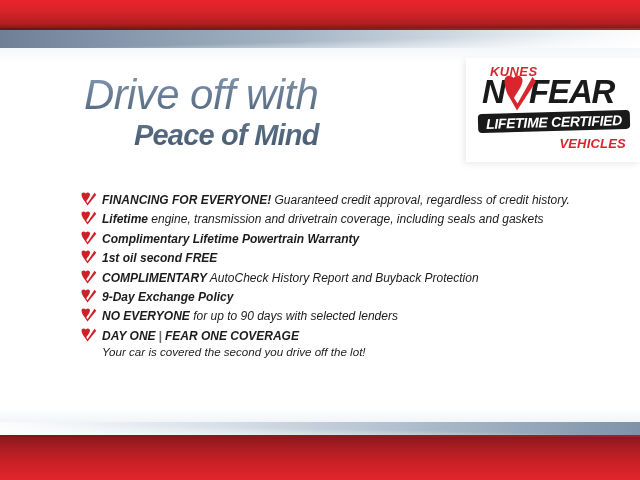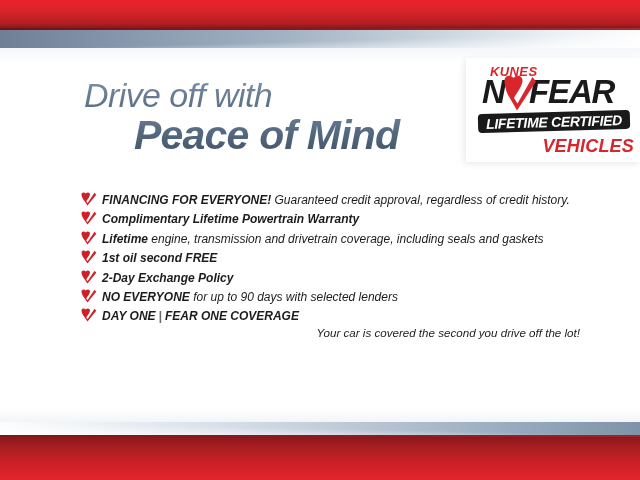--- a/index.html
+++ b/index.html
@@ -158,55 +158,55 @@
     font-size: 14px;
     font-weight: bold;
     font-style: italic;
     letter-spacing: -0.3px;
     color: #ffffff;
     font-family: "Liberation Sans", sans-serif;
   }
   .logo-vehicles {
     position: absolute;
     top: 74px;
-    left: 8px;
+    left: 0;
     width: 150px;
     text-align: right;
-    font-size: 18px;
+    font-size: 13px;
     font-weight: bold;
     font-style: italic;
     letter-spacing: 0.2px;
     color: #d8262c;
     font-family: "Liberation Sans", sans-serif;
   }
 
   
   .headline {
     position: absolute;
     top: 76px;
     left: 84px;
     width: 380px;
   }
   .headline-l1 {
-    font-size: 34px;
+    font-size: 42px;
     font-style: italic;
     font-weight: normal;
     letter-spacing: -0.6px;
     line-height: 38px;
     background: linear-gradient(to bottom, #8295ab 0%, #6a7f97 45%, #55687e 100%);
     -webkit-background-clip: text;
     background-clip: text;
     color: transparent;
     -webkit-text-fill-color: transparent;
     font-family: "Liberation Sans", sans-serif;
   }
   .headline-l2 {
     margin-top: -2px;
     margin-left: 50px;
-    font-size: 41px;
+    font-size: 29px;
     font-style: italic;
     font-weight: bold;
     letter-spacing: -0.8px;
     line-height: 46px;
     background: linear-gradient(to bottom, #6e8198 0%, #566a81 40%, #3f5266 100%);
     -webkit-background-clip: text;
     background-clip: text;
     color: transparent;
     -webkit-text-fill-color: transparent;
     font-family: "Liberation Sans", sans-serif;
@@ -244,21 +244,20 @@
   }
   .feature-sub {
     padding-left: 22px;
     margin-top: -1px;
     font-size: 11.6px;
     font-style: italic;
     color: #1c1c1c;
     line-height: 16px;
     white-space: nowrap;
     font-family: "Liberation Sans", sans-serif;
-    text-align: right;
   }
   .pipe {
     font-weight: bold;
     color: #6a6a6a;
     padding: 0 3px;
   }
 </style>
 </head>
 <body>
 
@@ -301,44 +300,50 @@
       <svg class="check-icon" viewBox="0 0 34 30">
         <path d="M3 7 C3 2.5, 8.5 1.2, 11.5 5 C14.5 1.2, 20 2.5, 20 7 C20 11.5, 15 17, 12.5 20.5 L15 24.5 L29 3.5 L32.5 7.5 L15 29 L6 16 C4 12.5, 3 9.5, 3 7 Z" fill="#cf2028"></path>
       </svg>
       <span class="feature-text"><b>FINANCING FOR EVERYONE!</b><span> Guaranteed credit approval, regardless of credit history.</span></span>
     </div>
 
     <div class="feature-row">
       <svg class="check-icon" viewBox="0 0 34 30">
         <path d="M3 7 C3 2.5, 8.5 1.2, 11.5 5 C14.5 1.2, 20 2.5, 20 7 C20 11.5, 15 17, 12.5 20.5 L15 24.5 L29 3.5 L32.5 7.5 L15 29 L6 16 C4 12.5, 3 9.5, 3 7 Z" fill="#cf2028"></path>
       </svg>
+      <span class="feature-text"><b>Lifetime</b><span> engine, transmission and drivetrain coverage, including seals and gaskets</span></span>
+    </div>
+
+    <div class="feature-row">
+      <svg class="check-icon" viewBox="0 0 34 30">
+        <path d="M3 7 C3 2.5, 8.5 1.2, 11.5 5 C14.5 1.2, 20 2.5, 20 7 C20 11.5, 15 17, 12.5 20.5 L15 24.5 L29 3.5 L32.5 7.5 L15 29 L6 16 C4 12.5, 3 9.5, 3 7 Z" fill="#cf2028"></path>
+      </svg>
       <span class="feature-text"><b>Complimentary Lifetime Powertrain Warranty</b><span></span></span>
     </div>
 
     <div class="feature-row">
       <svg class="check-icon" viewBox="0 0 34 30">
         <path d="M3 7 C3 2.5, 8.5 1.2, 11.5 5 C14.5 1.2, 20 2.5, 20 7 C20 11.5, 15 17, 12.5 20.5 L15 24.5 L29 3.5 L32.5 7.5 L15 29 L6 16 C4 12.5, 3 9.5, 3 7 Z" fill="#cf2028"></path>
       </svg>
-      <span class="feature-text"><b>Lifetime</b><span> engine, transmission and drivetrain coverage, including seals and gaskets</span></span>
-    </div>
-
-    <div class="feature-row">
-      <svg class="check-icon" viewBox="0 0 34 30">
-        <path d="M3 7 C3 2.5, 8.5 1.2, 11.5 5 C14.5 1.2, 20 2.5, 20 7 C20 11.5, 15 17, 12.5 20.5 L15 24.5 L29 3.5 L32.5 7.5 L15 29 L6 16 C4 12.5, 3 9.5, 3 7 Z" fill="#cf2028"></path>
-      </svg>
       <span class="feature-text"><b>1st oil second FREE</b><span></span></span>
     </div>
 
 
-
-    <div class="feature-row">
-      <svg class="check-icon" viewBox="0 0 34 30">
-        <path d="M3 7 C3 2.5, 8.5 1.2, 11.5 5 C14.5 1.2, 20 2.5, 20 7 C20 11.5, 15 17, 12.5 20.5 L15 24.5 L29 3.5 L32.5 7.5 L15 29 L6 16 C4 12.5, 3 9.5, 3 7 Z" fill="#cf2028"></path>
-      </svg>
-      <span class="feature-text"><b>2-Day Exchange Policy</b><span></span></span>
+    <div class="feature-row">
+      <svg class="check-icon" viewBox="0 0 34 30">
+        <path d="M3 7 C3 2.5, 8.5 1.2, 11.5 5 C14.5 1.2, 20 2.5, 20 7 C20 11.5, 15 17, 12.5 20.5 L15 24.5 L29 3.5 L32.5 7.5 L15 29 L6 16 C4 12.5, 3 9.5, 3 7 Z" fill="#cf2028"></path>
+      </svg>
+      <span class="feature-text"><b>COMPLIMENTARY</b><span> AutoCheck History Report and Buyback Protection</span></span>
+    </div>
+
+    <div class="feature-row">
+      <svg class="check-icon" viewBox="0 0 34 30">
+        <path d="M3 7 C3 2.5, 8.5 1.2, 11.5 5 C14.5 1.2, 20 2.5, 20 7 C20 11.5, 15 17, 12.5 20.5 L15 24.5 L29 3.5 L32.5 7.5 L15 29 L6 16 C4 12.5, 3 9.5, 3 7 Z" fill="#cf2028"></path>
+      </svg>
+      <span class="feature-text"><b>9-Day Exchange Policy</b><span></span></span>
     </div>
 
     <div class="feature-row">
       <svg class="check-icon" viewBox="0 0 34 30">
         <path d="M3 7 C3 2.5, 8.5 1.2, 11.5 5 C14.5 1.2, 20 2.5, 20 7 C20 11.5, 15 17, 12.5 20.5 L15 24.5 L29 3.5 L32.5 7.5 L15 29 L6 16 C4 12.5, 3 9.5, 3 7 Z" fill="#cf2028"></path>
       </svg>
       <span class="feature-text"><b>NO EVERYONE</b><span> for up to 90 days with selected lenders</span></span>
     </div>
 
     <div class="feature-row">

